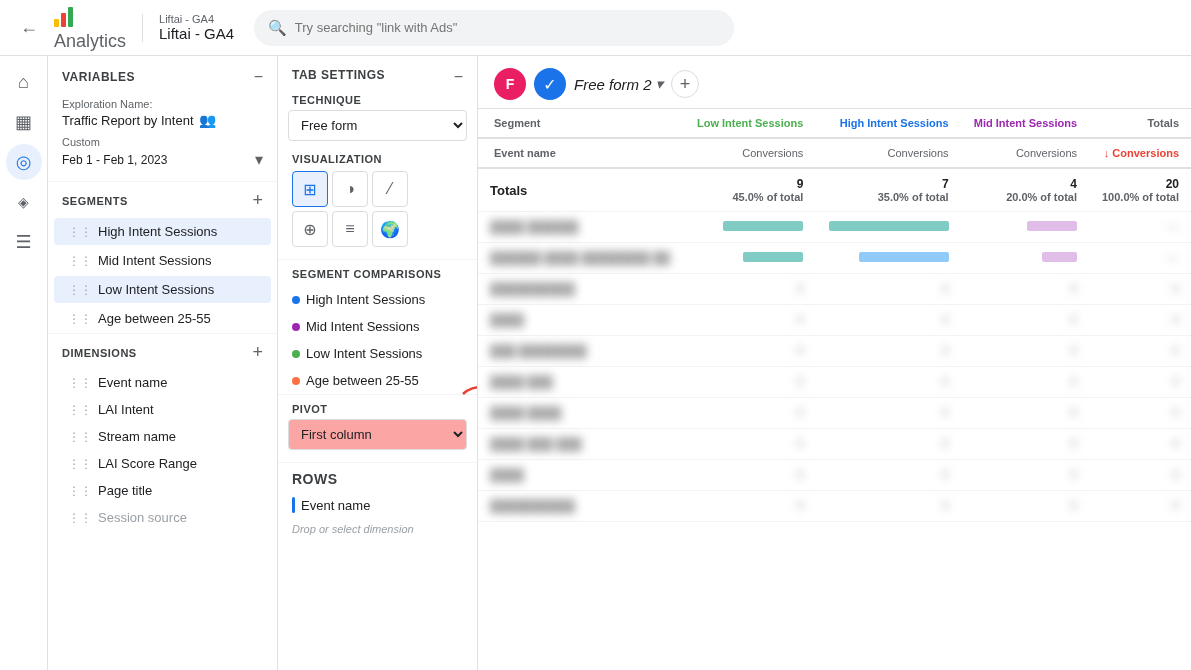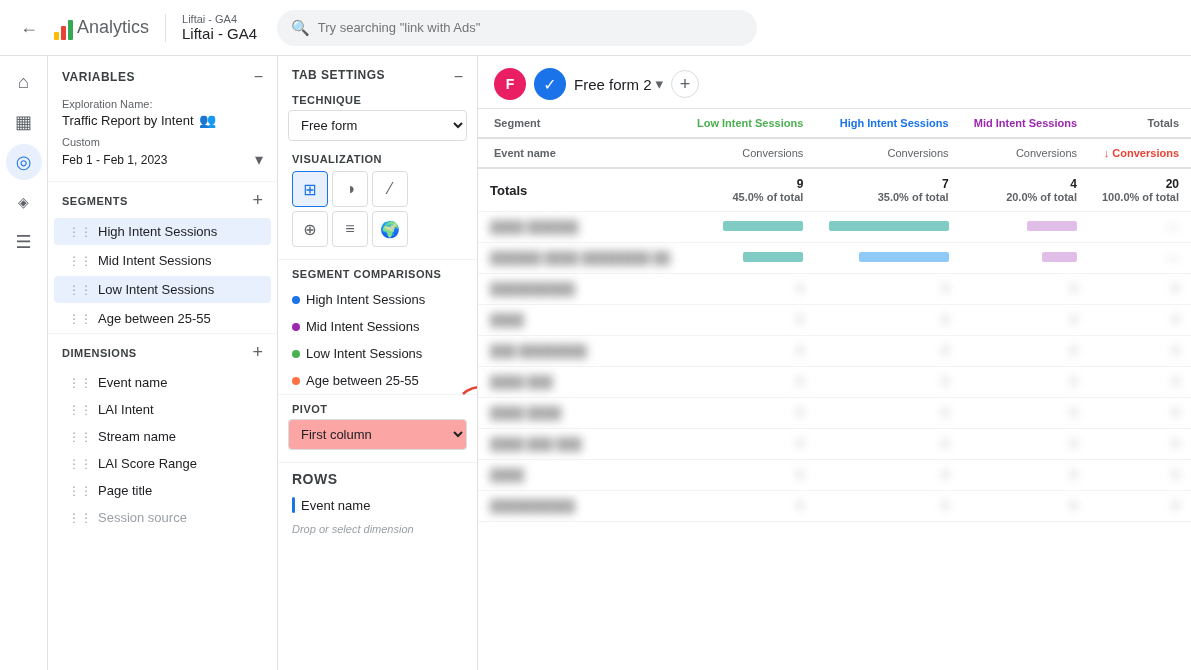--- a/index.html
+++ b/index.html
@@ -1,21 +1,21 @@
 <!DOCTYPE html>
 <html><head>
   <meta charset="utf-8">
   <style>
     * { box-sizing: border-box; margin: 0; padding: 0; }
     body { font-family: 'Google Sans', Arial, sans-serif; font-size: 13px; background: #fff; display: flex; flex-direction: column; height: 670px; overflow: hidden; }
 
     
     .topbar { display: flex; align-items: center; height: 56px; border-bottom: 1px solid #e0e0e0; padding: 0 16px; gap: 12px; background: #fff; }
     .topbar-back { color: #5f6368; font-size: 18px; cursor: pointer; padding: 4px; }
-    .topbar-logo { display: flex; align-items: center; gap: 4px; }
+    .topbar-logo { display: flex; align-items: flex-start; gap: 4px; flex-direction: column; }
     .logo-bars { display: flex; align-items: flex-end; gap: 2px; height: 24px; }
     .logo-bar { width: 5px; border-radius: 1px; }
     .topbar-app-name { font-size: 18px; color: #5f6368; font-weight: 400; }
     .topbar-divider { width: 1px; height: 28px; background: #e0e0e0; margin: 0 4px; }
     .topbar-account { display: flex; flex-direction: column; }
     .topbar-account-sub { font-size: 11px; color: #5f6368; }
     .topbar-account-name { font-size: 15px; font-weight: 500; color: #202124; }
     .topbar-search { flex: 1; max-width: 480px; height: 36px; background: #f1f3f4; border-radius: 24px; display: flex; align-items: center; padding: 0 14px; gap: 8px; margin-left: 8px; }
     .topbar-search input { border: none; background: transparent; outline: none; font-size: 13px; color: #5f6368; width: 100%; }
 
@@ -68,21 +68,21 @@
     .rows-label { font-size: 14px; font-weight: 700; color: #3c4043; text-transform: uppercase; letter-spacing: 0.5px; padding: 8px 14px 4px; border-top: 1px solid #f1f3f4; }
     .rows-item { display: flex; align-items: center; gap: 6px; padding: 6px 14px; font-size: 13px; color: #202124; cursor: pointer; }
     .rows-item-dot { width: 3px; height: 16px; background: #1a73e8; border-radius: 2px; }
     .rows-drop { font-size: 11px; color: #9aa0a6; padding: 4px 14px 8px; font-style: italic; }
 
     
     .data-panel { flex: 1; display: flex; flex-direction: column; overflow: hidden; background: #fff; }
     .data-top { display: flex; align-items: center; gap: 8px; padding: 12px 16px 8px; border-bottom: 1px solid #e0e0e0; }
     .tab-pill { width: 32px; height: 32px; border-radius: 50%; background: #e91e63; display: flex; align-items: center; justify-content: center; color: #fff; font-size: 14px; font-weight: 700; }
     .tab-pill-check { width: 32px; height: 32px; border-radius: 50%; background: #1a73e8; display: flex; align-items: center; justify-content: center; color: #fff; font-size: 16px; }
-    .tab-name-dropdown { display: flex; align-items: center; gap: 4px; font-size: 15px; font-weight: 500; color: #202124; cursor: pointer; }
+    .tab-name-dropdown { display: flex; align-items: center; gap: 4px; font-size: 15px; font-weight: 500; color: #202124; cursor: pointer; font-style: italic; }
     .add-tab { width: 28px; height: 28px; border-radius: 50%; display: flex; align-items: center; justify-content: center; color: #5f6368; cursor: pointer; font-size: 18px; border: 1px solid #dadce0; }
 
     
     .data-table-wrap { flex: 1; overflow: auto; }
     table { width: 100%; border-collapse: collapse; }
     th, td { padding: 8px 12px; font-size: 12px; text-align: right; border-bottom: 1px solid #f1f3f4; }
     th { font-size: 11px; font-weight: 600; color: #5f6368; border-bottom: 2px solid #e0e0e0; text-align: right; position: sticky; top: 0; background: #fff; z-index: 1; }
     th.left, td.left { text-align: left; }
     .col-segment { text-align: left; padding-left: 16px; }
     .totals-row td { font-weight: 600; color: #202124; }

